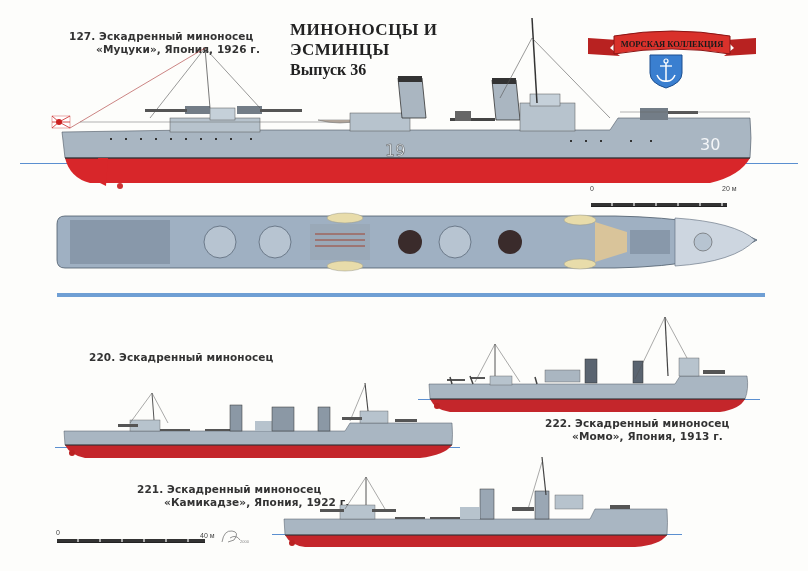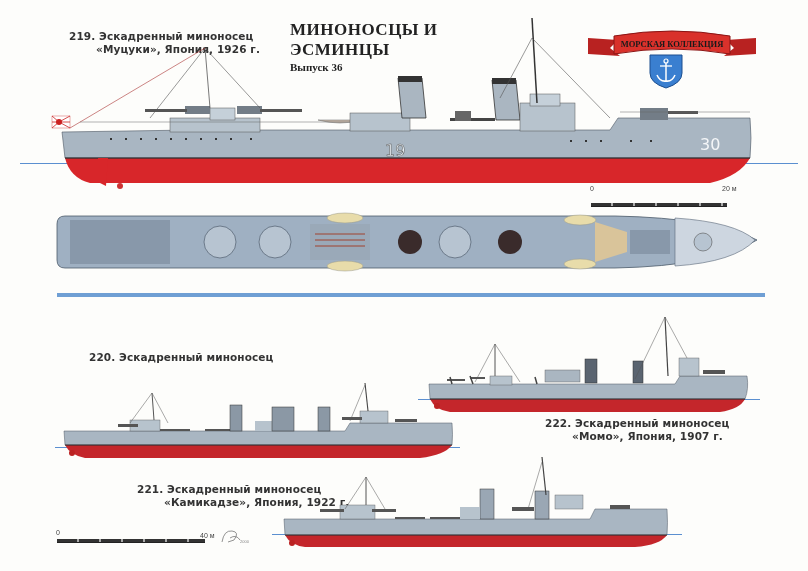--- a/index.html
+++ b/index.html
@@ -1,21 +1,21 @@
 <!DOCTYPE html>
 <html><head>
 <meta charset="utf-8">
 <style>
   html,body{margin:0;padding:0;}
   body{width:808px;height:571px;background:#fdfdfb;position:relative;overflow:hidden;font-family:"Liberation Sans",sans-serif;}
   .caption{position:absolute;font-family:"DejaVu Sans","Liberation Sans",sans-serif;font-size:10.5px;line-height:13px;color:#333;font-weight:bold;letter-spacing:0.1px;}
   .caption .l2{display:block;padding-left:27px;}
   .title{position:absolute;left:290px;top:20px;width:240px;font-family:"Liberation Serif","DejaVu Serif",serif;color:#222;}
   .title .main{font-size:17px;font-weight:bold;letter-spacing:0.5px;display:block;}
-  .title .sub{font-size:11px;font-weight:bold;display:block;margin-top:1px;}
+  .title .sub{font-size:16px;font-weight:bold;display:block;margin-top:1px;}
   .scale{position:absolute;font-family:"Liberation Sans",sans-serif;font-size:7px;color:#444;}
   .scalebar{position:absolute;height:3px;background:repeating-linear-gradient(90deg,#333 0 20px,#aaa 20px 22px);border-bottom:1px solid #222;}
   .sep{position:absolute;left:57px;top:293px;width:708px;height:4px;background:#6f9fd4;}
   .wl{position:absolute;height:1px;background:#5b8fd0;}
   svg{position:absolute;overflow:visible;}
 </style>
 </head>
 <body>
 
 <div class="title">
@@ -31,33 +31,33 @@
 </svg>
 <svg style="left:648px;top:53px;" width="36" height="36" viewBox="0 0 36 36">
   <path d="M2 2 H34 V20 Q34 30 18 35 Q2 30 2 20 Z" fill="#3a7fd0" stroke="#1d4f8f" stroke-width="1"></path>
   <circle cx="18" cy="8" r="2" fill="none" stroke="#fff" stroke-width="1.2"></circle>
   <line x1="18" y1="10" x2="18" y2="28" stroke="#fff" stroke-width="1.5"></line>
   <line x1="12" y1="13" x2="24" y2="13" stroke="#fff" stroke-width="1.3"></line>
   <path d="M9 22 Q12 29 18 28 Q24 29 27 22" fill="none" stroke="#fff" stroke-width="1.5"></path>
 </svg>
 
 <div class="caption" style="left:69px;top:30px;">
-  <span>219.</span> <span>Эскадренный миноносец</span>
+  <span>127.</span> <span>Эскадренный миноносец</span>
   <span class="l2">«Муцуки», Япония, 1926 г.</span>
 </div>
 <div class="caption" style="left:89px;top:351px;text-align:right;">
   <span>220.</span> <span>Эскадренный миноносец</span>
 </div>
 <div class="caption" style="left:137px;top:483px;">
   <span>221.</span> <span>Эскадренный миноносец</span>
   <span class="l2">«Камикадзе», Япония, 1922 г.</span>
 </div>
 <div class="caption" style="left:545px;top:417px;">
   <span>222.</span> <span>Эскадренный миноносец</span>
-  <span class="l2">«Момо», Япония, 1907 г.</span>
+  <span class="l2">«Момо», Япония, 1913 г.</span>
 </div>
 
 <span class="scale" style="left:590px;top:185px;">0</span>
 <span class="scale" style="left:722px;top:185px;">20 м</span>
 <div class="scalebar" style="left:591px;top:203px;width:136px;"></div>
 
 <span class="scale" style="left:56px;top:529px;">0</span>
 <span class="scale" style="left:200px;top:532px;">40 м</span>
 <div class="scalebar" style="left:57px;top:539px;width:148px;"></div>
 <svg style="left:220px;top:528px;" width="30" height="16" viewBox="0 0 30 16">

